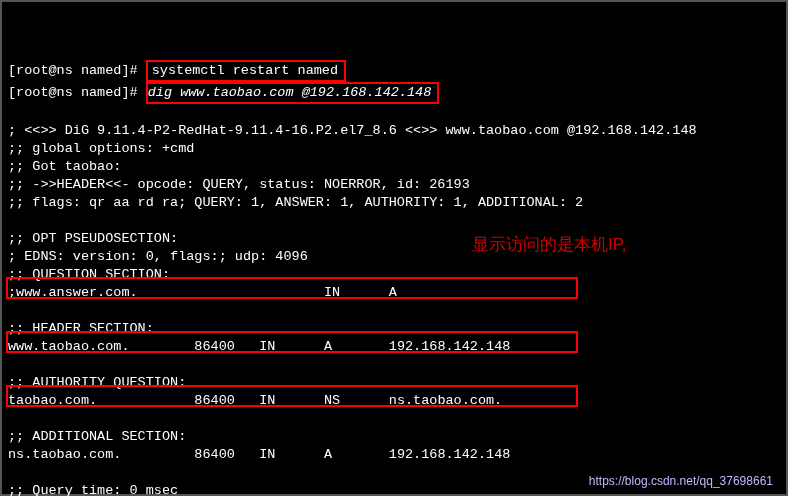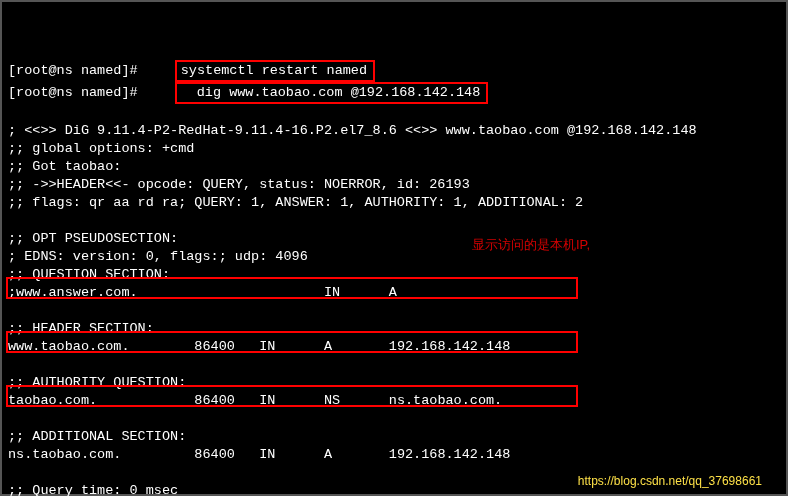--- a/index.html
+++ b/index.html
@@ -22,52 +22,51 @@
     box-sizing: border-box;
     padding: 4px 6px;
     position: relative;
     white-space: pre;
   }
   .redbox {
     border: 2px solid #f00;
     padding: 0 2px;
     display: inline-block;
     box-sizing: border-box;
-    margin-left: 29px;
   }
   .redbox-pos {
     position: absolute;
     border: 2px solid #f00;
     box-sizing: border-box;
     pointer-events: none;
   }
   .annot {
     position: absolute;
     color: #d20000;
     font-family: "Microsoft YaHei","SimSun",sans-serif;
-    font-size: 13px;
+    font-size: 17px;
     line-height: 22px;
   }
   .watermark {
     position: absolute;
-    right: 24px;
+    right: 13px;
     bottom: 4px;
-    color: #fde047;
+    color: #c4b5fd;
     font-family: Arial, sans-serif;
     font-size: 12px;
   }
 </style>
 </head>
 <body>
 
 <div class="terminal">
 
 
 <span>[root@ns named]# </span><span class="redbox" style="padding-left:4px;padding-right:6px;"><span>systemctl restart named</span></span>
-<span>[root@ns named]# </span><span class="redbox" style="padding-left:20px;padding-right:6px;"><span>dig www.taobao.com @192.168.142.148</span></span>
+<span>[root@ns named]# </span><span class="redbox" style="padding-left:0;padding-right:6px;font-style:italic;"><span>dig www.taobao.com @192.168.142.148</span></span>
 
 <span>; </span><span>&lt;&lt;&gt;&gt; DiG 9.11.4-P2-RedHat-9.11.4-16.P2.el7_8.6 &lt;&lt;&gt;&gt; www.taobao.com @192.168.142.148</span>
 <span>;; global options: +cmd</span>
 <span>;; Got taobao:</span>
 <span>;; -&gt;&gt;HEADER&lt;&lt;- opcode: QUERY, status: NOERROR, id: 26193</span>
 <span>;; flags: qr aa rd ra; QUERY: 1, ANSWER: 1, AUTHORITY: 1, ADDITIONAL: 2</span>
 
 <span>;; OPT PSEUDOSECTION:</span>
 <span>; EDNS: version: 0, flags:; udp: 4096</span>
 <span>;; QUESTION SECTION:</span>

